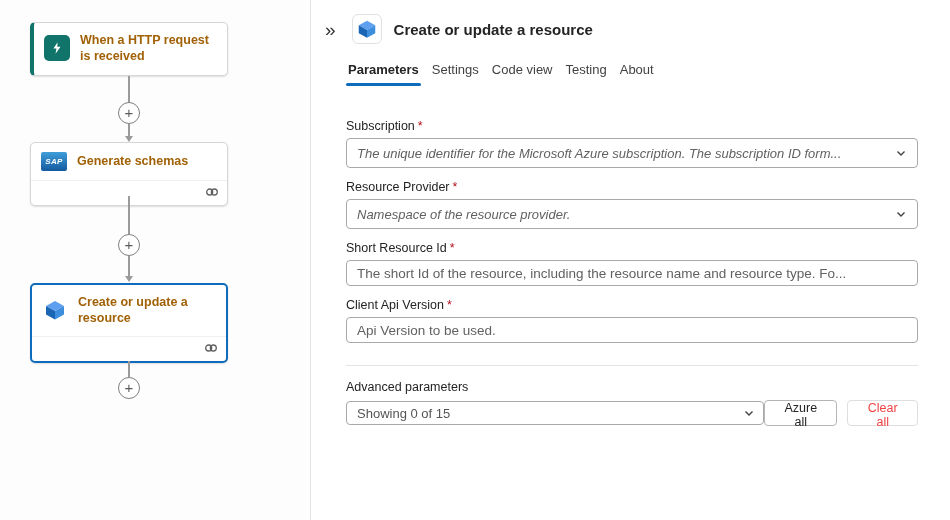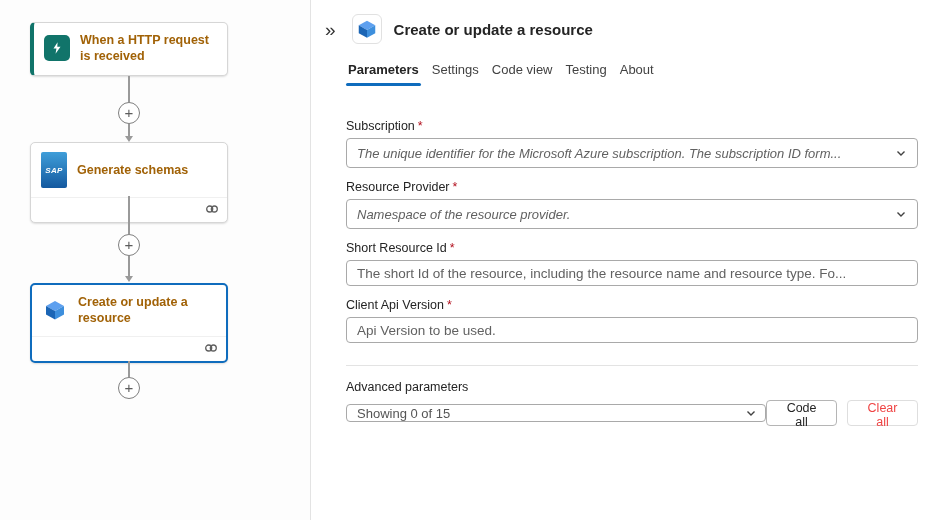--- a/index.html
+++ b/index.html
@@ -13,21 +13,21 @@
           border-radius:5px; box-shadow:0 1px 2px rgba(0,0,0,.13); cursor:pointer; }
   .node-main { display:flex; align-items:center; gap:10px; padding:9px 10px; }
   .node-title { font-size:12.5px; font-weight:600; line-height:1.3; color:#a16207; }
   .node-http  { top:22px; min-height:54px; border-left:4px solid #11746a; }
   .node-sap   { top:142px; min-height:54px; }
   .node-azure { top:283px; min-height:78px; border:2px solid #0f6cbd; }
   .node-footer { display:flex; justify-content:flex-end; align-items:center; padding:2px 8px 4px; border-top:1px solid #f0f0f0; }
 
   .icon-http { width:26px; height:26px; background:#11746a; border-radius:5px; display:flex;
                align-items:center; justify-content:center; flex:0 0 26px; }
-  .icon-sap  { width:26px; height:36px; background:linear-gradient(#3f9ed9,#14599f); color:#fff;
+  .icon-sap  { width:26px; height:19px; background:linear-gradient(#3f9ed9,#14599f); color:#fff;
                font-size:8px; font-weight:700; font-style:italic; display:flex; align-items:center;
                justify-content:center; border-radius:2px; flex:0 0 26px; letter-spacing:.3px; }
   .icon-cube { width:26px; height:26px; display:flex; align-items:center; justify-content:center; flex:0 0 26px; }
 
   .connector { position:absolute; left:117px; width:24px; display:flex; flex-direction:column; align-items:center; }
   .cline { width:1.5px; background:#9a9a9a; }
   .plus-btn { width:22px; height:22px; border:1px solid #7f7f7f; border-radius:50%; background:#fff;
               color:#5c5c5c; font-size:15px; line-height:19px; text-align:center; cursor:pointer; }
   .arrowhead { width:0; height:0; border-left:4.5px solid transparent; border-right:4.5px solid transparent;
                border-top:6px solid #9a9a9a; }
@@ -55,21 +55,21 @@
   .combobox .ph { flex:1; font-size:13px; font-style:italic; color:#616161; white-space:nowrap;
                   overflow:hidden; text-overflow:ellipsis; }
   .chev { flex:0 0 auto; display:flex; align-items:center; }
   .textfield { width:100%; height:26px; border:1px solid #a9a9a9; border-radius:4px; padding:0 10px;
                font-size:13.5px; font-family:inherit; color:#242424; background:#fff; }
   .textfield::placeholder { color:#616161; opacity:1; }
 
   .divider { height:1px; background:#e3e3e3; margin:22px 0 14px; }
   .adv-label { font-size:12.5px; margin-bottom:6px; }
   .adv-row { display:flex; align-items:center; }
-  .adv-dropdown { width:425px; height:18px; border:1px solid #a9a9a9; border-radius:4px; display:flex;
+  .adv-dropdown { width:425px; height:24px; border:1px solid #a9a9a9; border-radius:4px; display:flex;
                   align-items:center; padding:0 8px 0 10px; background:#fff; cursor:pointer; }
   .adv-dropdown .ph { flex:1; font-size:13px; color:#555; font-style:normal; }
   .btns { margin-left:auto; display:flex; gap:10px; }
   .btn { height:26px; padding:0 12px; border:1px solid #b5b5b5; border-radius:4px; background:#fff;
          font-size:12.5px; font-family:inherit; color:#242424; cursor:pointer; }
   .btn:disabled { color:#ef4444; border-color:#dedede; cursor:default; }
 </style>
 </head>
 <body>
 
@@ -217,20 +217,20 @@
       <div class="adv-row">
         <div class="adv-dropdown">
           <span class="ph">Showing 0 of 15</span>
           <span class="chev">
             <svg width="12" height="12" viewBox="0 0 12 12" fill="none" stroke="#424242" stroke-width="1.4">
                 <path d="M2.5 4.5 L6 8 L9.5 4.5"></path>
               </svg>
           </span>
         </div>
         <div class="btns">
-          <button class="btn">Code all</button>
+          <button class="btn">Azure all</button>
           <button class="btn" disabled="">Clear all</button>
         </div>
       </div>
 
     </div>
   </div>
 </div>
 
 </body></html>

